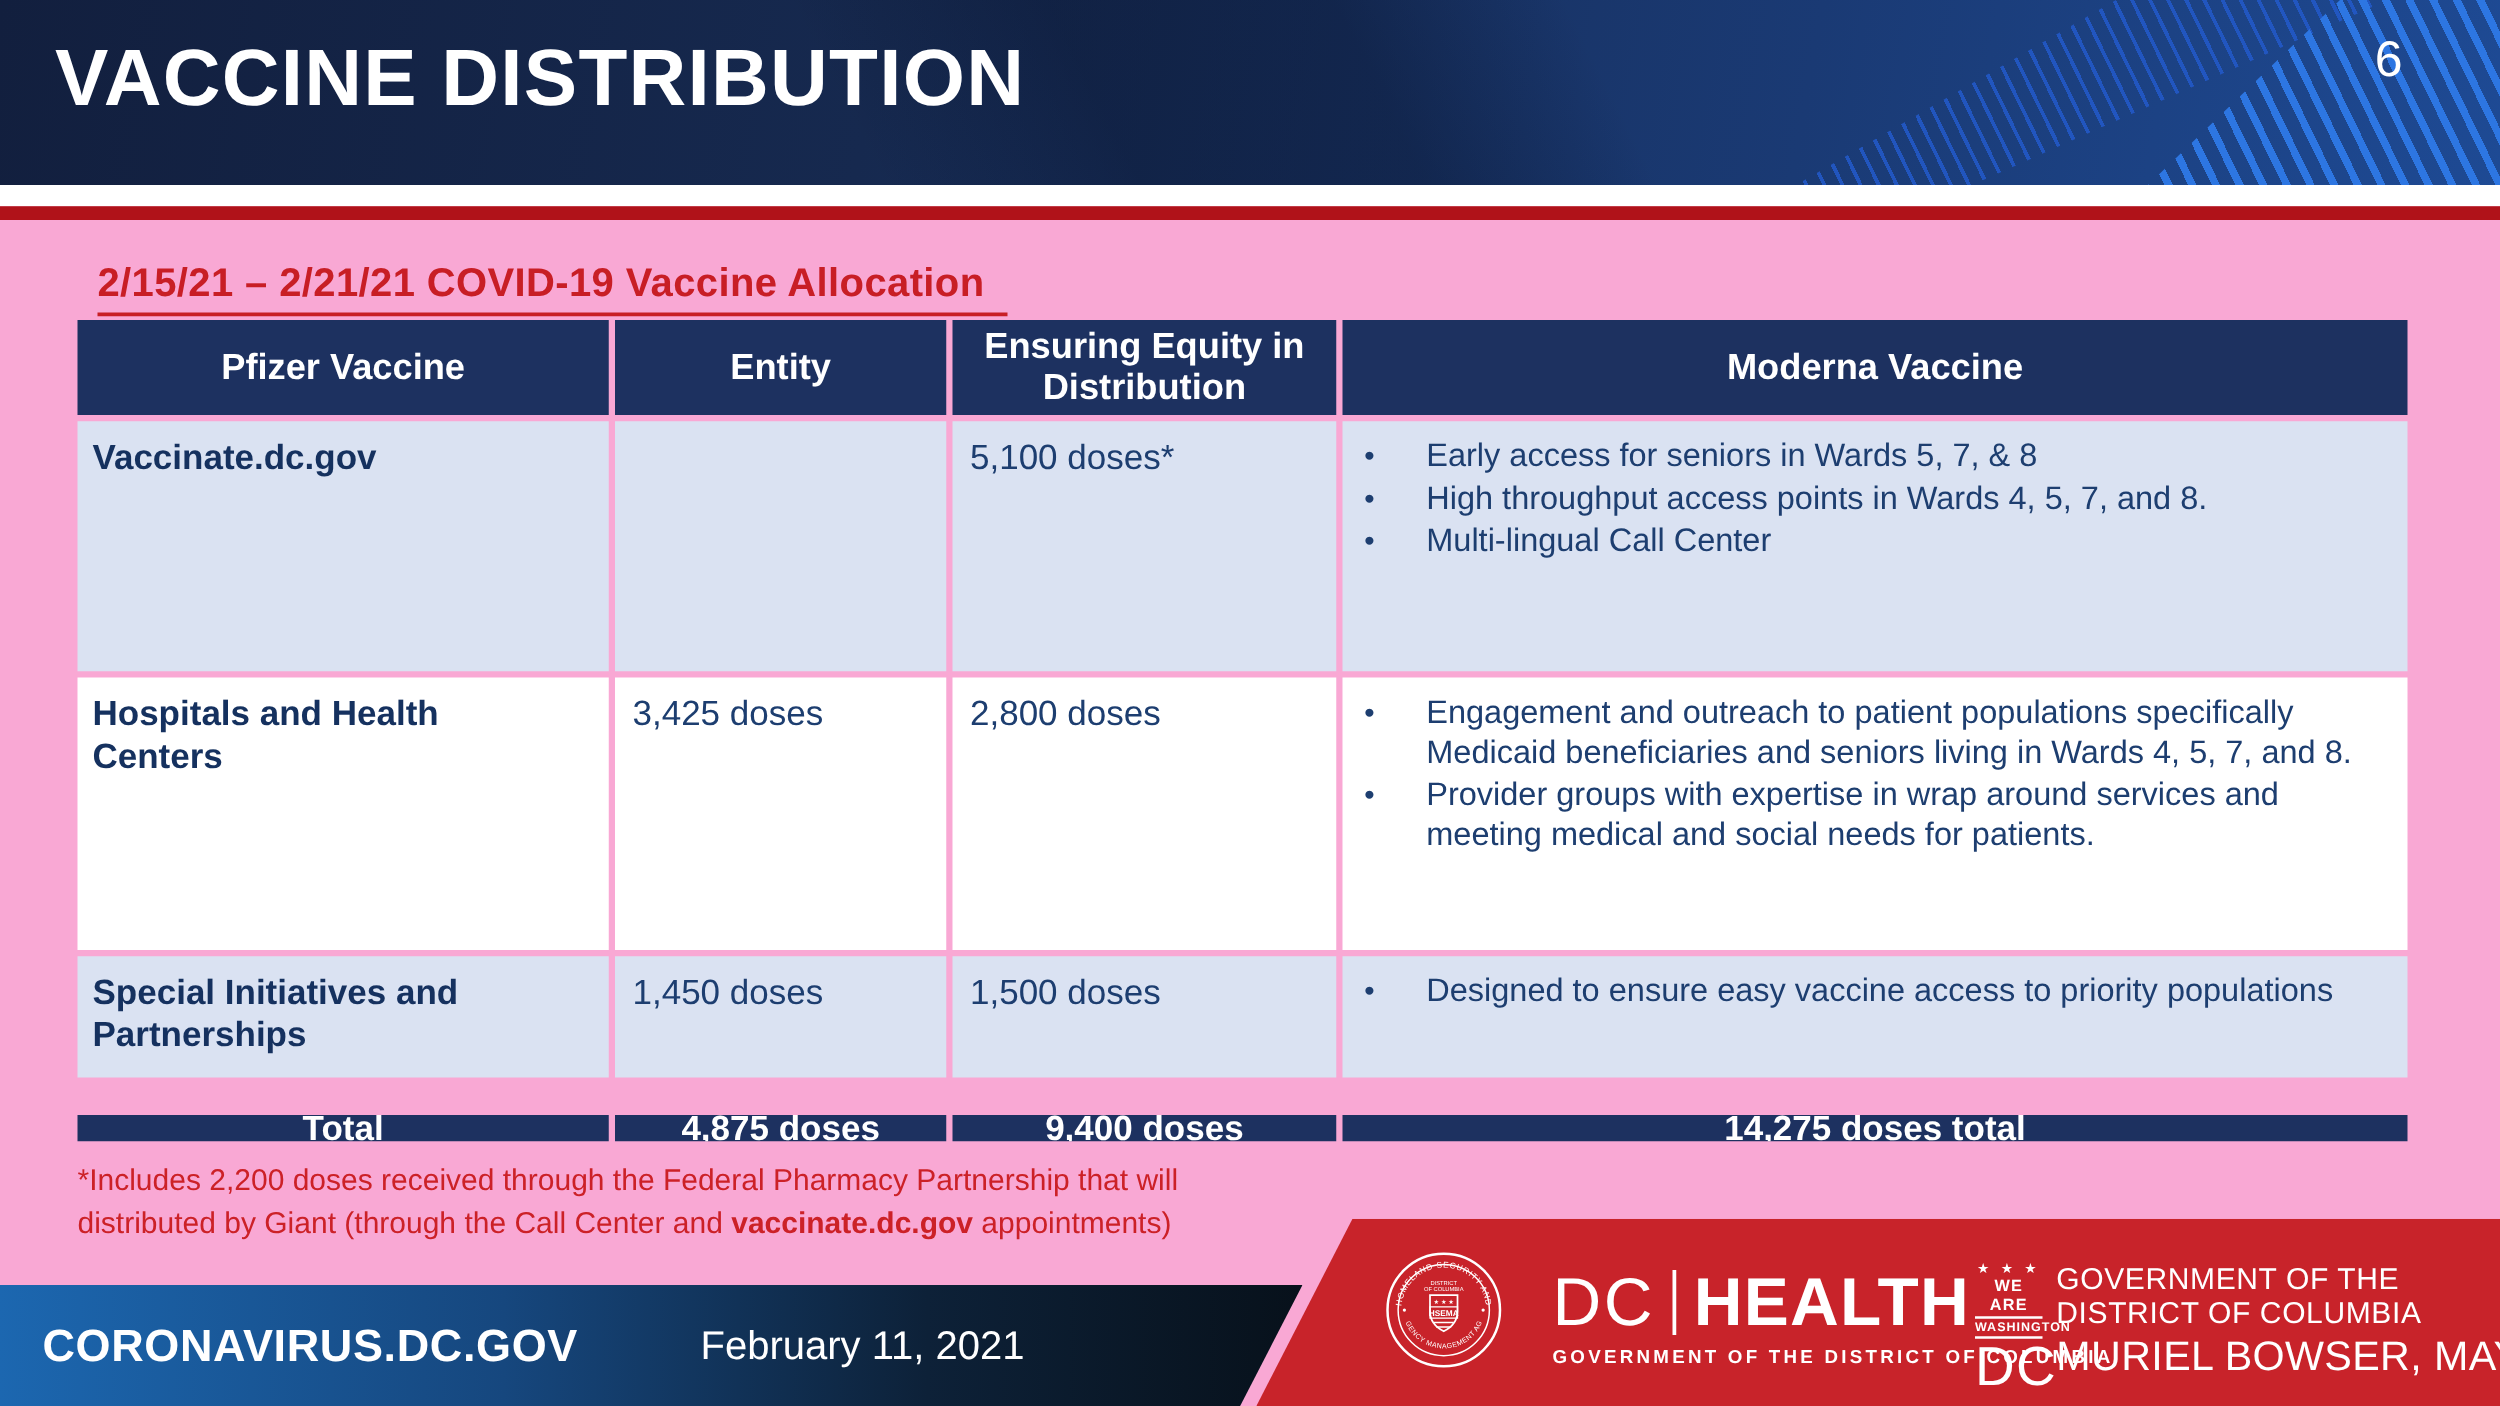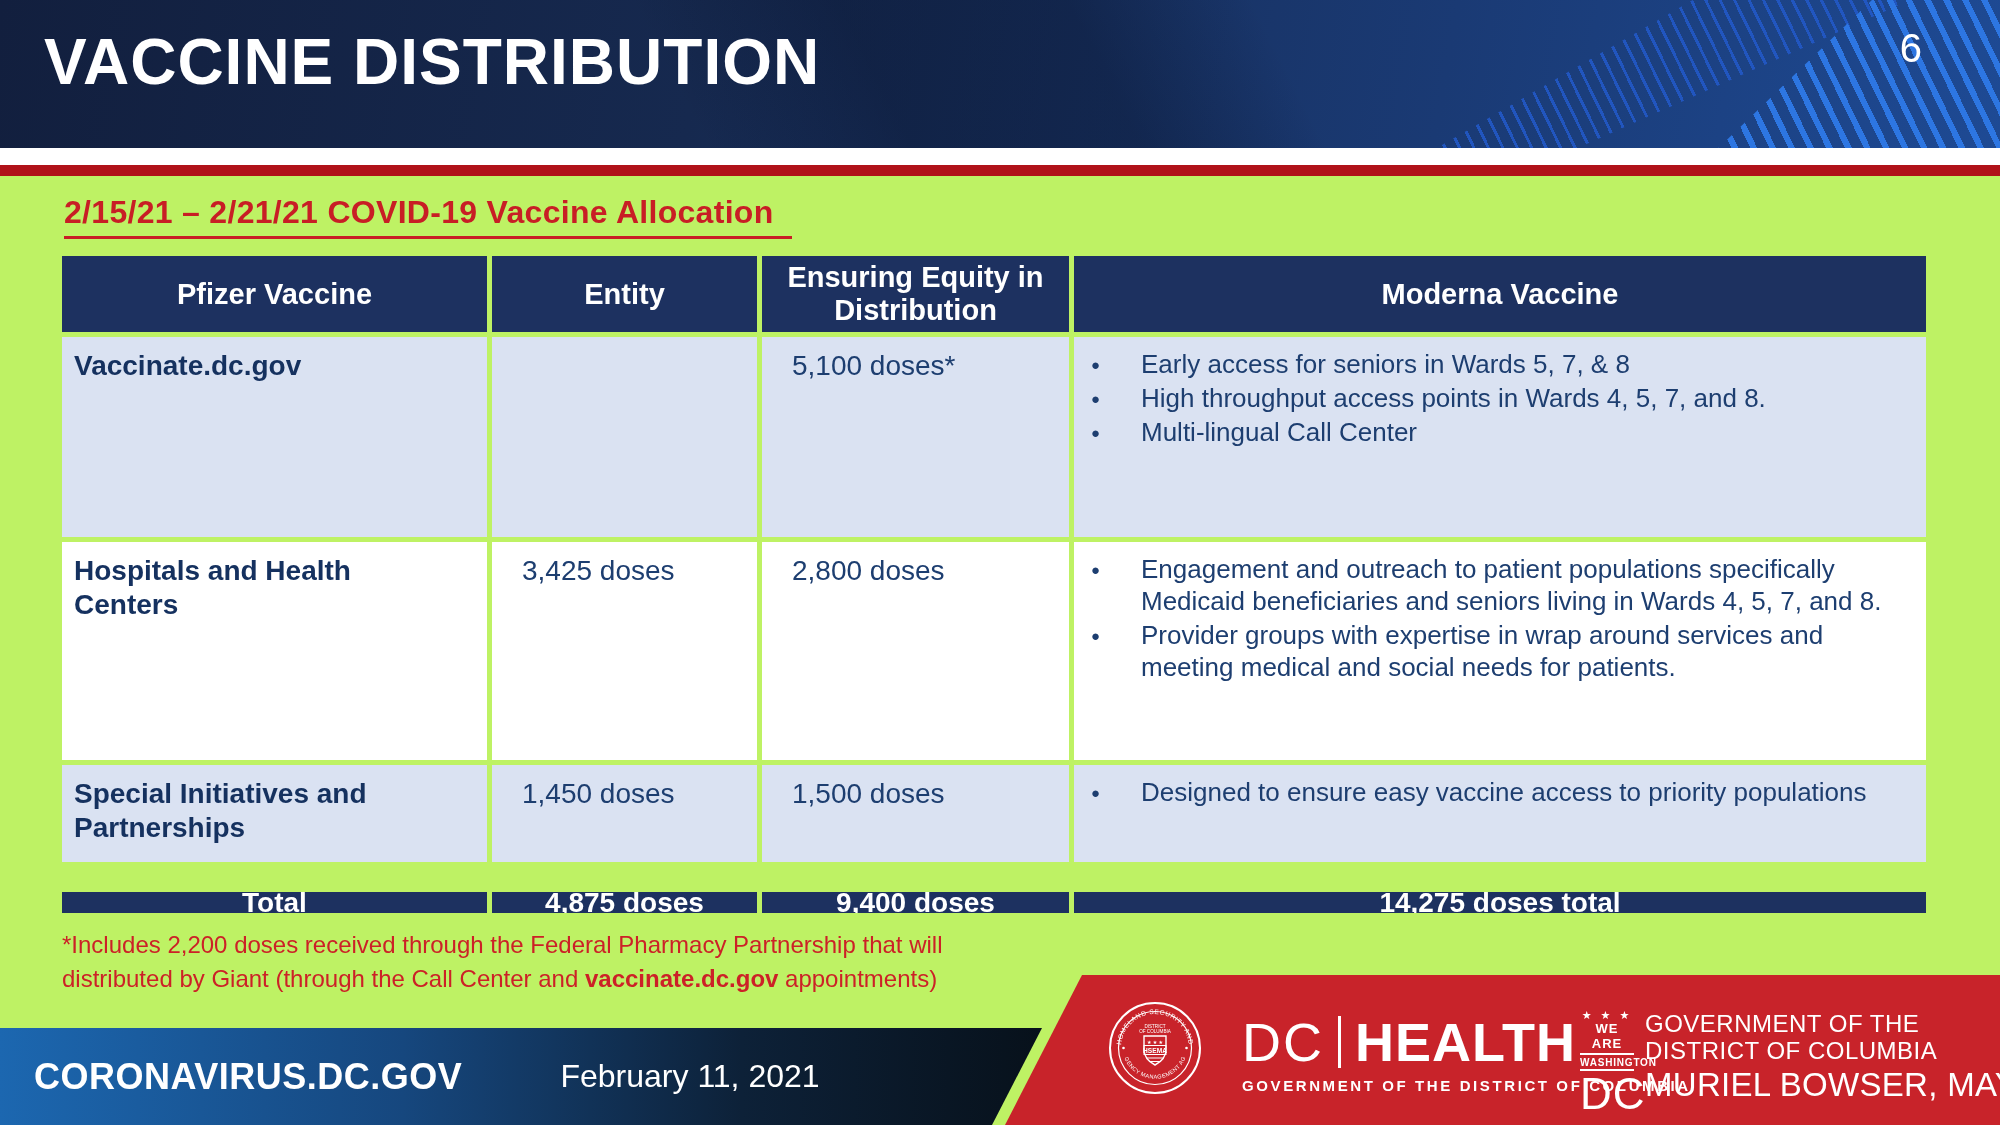--- a/index.html
+++ b/index.html
@@ -1,17 +1,17 @@
 <!DOCTYPE html>
 <html><head>
 <meta charset="utf-8">
 <style>
   html,body{margin:0;padding:0;background:#ffffff;}
   .slide{
-    position:relative;width:2000px;height:1125px;overflow:hidden;background:#bef264;
+    position:relative;width:2000px;height:1125px;overflow:hidden;background:#f9a8d4;
     font-family:"Liberation Sans",sans-serif;
   }
   
   .topbar{
     position:absolute;left:0;top:0;width:2000px;height:148px;
     background:linear-gradient(100deg,#121f3e 0%,#16294f 35%,#1a3a74 72%,#1e4a94 100%);
     overflow:hidden;
   }
   .topbar::after{
     content:"";position:absolute;inset:0;
@@ -33,41 +33,41 @@
     color:#ffffff;font-size:64px;font-weight:700;letter-spacing:1px;line-height:72px;z-index:3;
   }
   .page-num{
     position:absolute;right:78px;top:26px;color:#ffffff;font-size:40px;font-weight:400;z-index:3;
   }
   .band{position:absolute;left:0;width:2000px;}
   .band-white{top:148px;height:17px;background:#ffffff;}
   .band-red{top:165px;height:11px;background:#b01219;}
   
   .subtitle{
-    position:absolute;left:60px;top:188px;margin:4px;
+    position:absolute;left:60px;top:188px;margin:18px;
     color:#c81e25;font-size:32px;font-weight:700;letter-spacing:.3px;line-height:40px;
     border-bottom:3px solid #c81e25;padding:0 18px 4px 0;
   }
   
   .vtable{
     position:absolute;left:62px;top:256px;width:1864px;
     display:grid;
     grid-template-columns:425px 265px 307px 852px;
     grid-template-rows:76px 200px 218px 97px 46px;
     gap:5px;background:transparent;
   }
   .cell{overflow:hidden;}
   .th{
     background:#1d3160;color:#ffffff;font-weight:700;font-size:29px;
     display:flex;align-items:center;justify-content:center;text-align:center;
   }
   .row-a{background:#dae2f2;}
   .row-b{background:#ffffff;}
   .cell-entity{color:#15315f;font-weight:700;font-size:28px;line-height:34px;padding:12px 42px 0 12px;}
-  .cell-dose{color:#1d3e70;font-size:28px;padding:13px 6px 0 30px;}
+  .cell-dose{color:#1d3e70;font-size:28px;padding:13px 6px 0 14px;}
   .cell-equity ul{list-style:none;margin:11px 30px 0 67px;padding:0;color:#1d3e70;font-size:26px;}
   .cell-equity li{position:relative;line-height:32px;margin:0 0 2px 0;}
   .cell-equity li::before{content:"●";position:absolute;left:-50px;top:1px;font-size:15px;}
   .trow{
     background:#1d3160;color:#ffffff;font-weight:700;font-size:28px;
     display:flex;align-items:center;justify-content:center;text-align:center;margin-top:25px;
   }
   
   .footnote{
     position:absolute;left:62px;top:928px;margin:0;width:960px;

